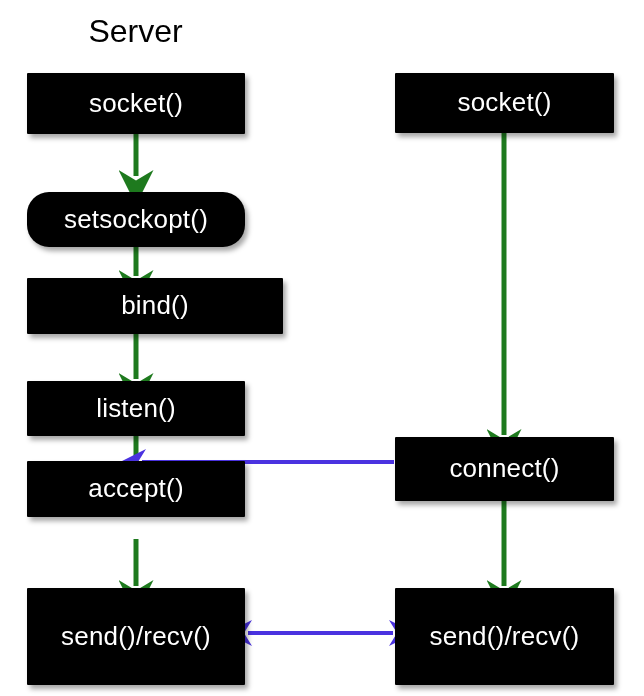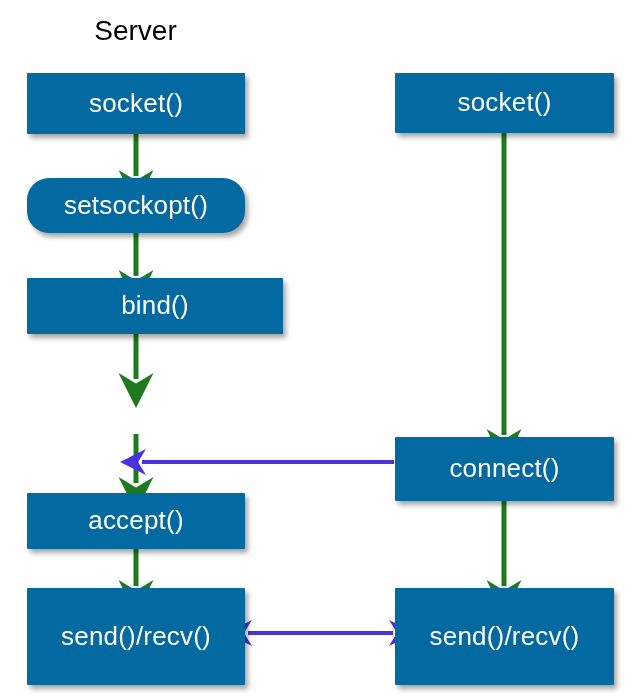--- a/index.html
+++ b/index.html
@@ -23,34 +23,34 @@
     position: absolute;
     left: 0;
     top: 0;
     width: 644px;
     height: 696px;
   }
   .col-title {
     position: absolute;
     color: #000000;
     font-family: "Liberation Sans", sans-serif;
-    font-size: 28px;
+    font-size: 32px;
     font-weight: 400;
     letter-spacing: 0px;
     text-align: center;
     white-space: nowrap;
     line-height: 34px;
   }
   #title-server { left: 26px;  top: 14px; width: 219px; }
   #title-client { left: 395px; top: 14px; width: 219px; }
 
   .node {
     position: absolute;
     box-sizing: border-box;
-    background: #0369a1;
+    background: #000000;
     color: #ffffff;
     display: flex;
     align-items: center;
     justify-content: center;
     font-family: "Liberation Sans", sans-serif;
     font-size: 26px;
     font-weight: 400;
     letter-spacing: 0.2px;
     white-space: nowrap;
     box-shadow: 3px 4px 5px rgba(0,0,0,0.35);
@@ -93,30 +93,33 @@
     <line x1="504" y1="489" x2="504" y2="586" stroke="#1e7a1e" stroke-width="5" marker-end="url(#green-head)"></line>
 
     <line x1="394" y1="462" x2="142" y2="462" stroke="#4a32e0" stroke-width="4" marker-end="url(#blue-head)"></line>
     <line x1="393" y1="633" x2="248" y2="633" stroke="#4a32e0" stroke-width="4" marker-end="url(#blue-head)" marker-start="url(#blue-tail)"></line>
   </svg>
 
   <div class="node" style="left:27px; top:73px; width:218px; height:61px;">
     <span class="node-label">socket()</span>
   </div>
 
-  <div class="node" style="left:27px; top:178px; width:218px; height:55px;border-radius:22px;">
+  <div class="node" style="left:27px; top:192px; width:218px; height:55px;border-radius:22px;">
     <span class="node-label">setsockopt()</span>
   </div>
 
   <div class="node" style="left:27px; top:278px; width:256px; height:56px;">
     <span class="node-label">bind()</span>
   </div>
 
+  <div class="node" style="left:27px; top:381px; width:218px; height:55px;">
+    <span class="node-label">listen()</span>
+  </div>
 
-  <div class="node" style="left:27px; top:493px; width:218px; height:56px;">
+  <div class="node" style="left:27px; top:461px; width:218px; height:56px;">
     <span class="node-label">accept()</span>
   </div>
 
   <div class="node" style="left:27px; top:588px; width:218px; height:97px;">
     <span class="node-label">send()/recv()</span>
   </div>
 
   <div class="node" style="left:395px; top:73px; width:219px; height:60px;">
     <span class="node-label">socket()</span>
   </div>

